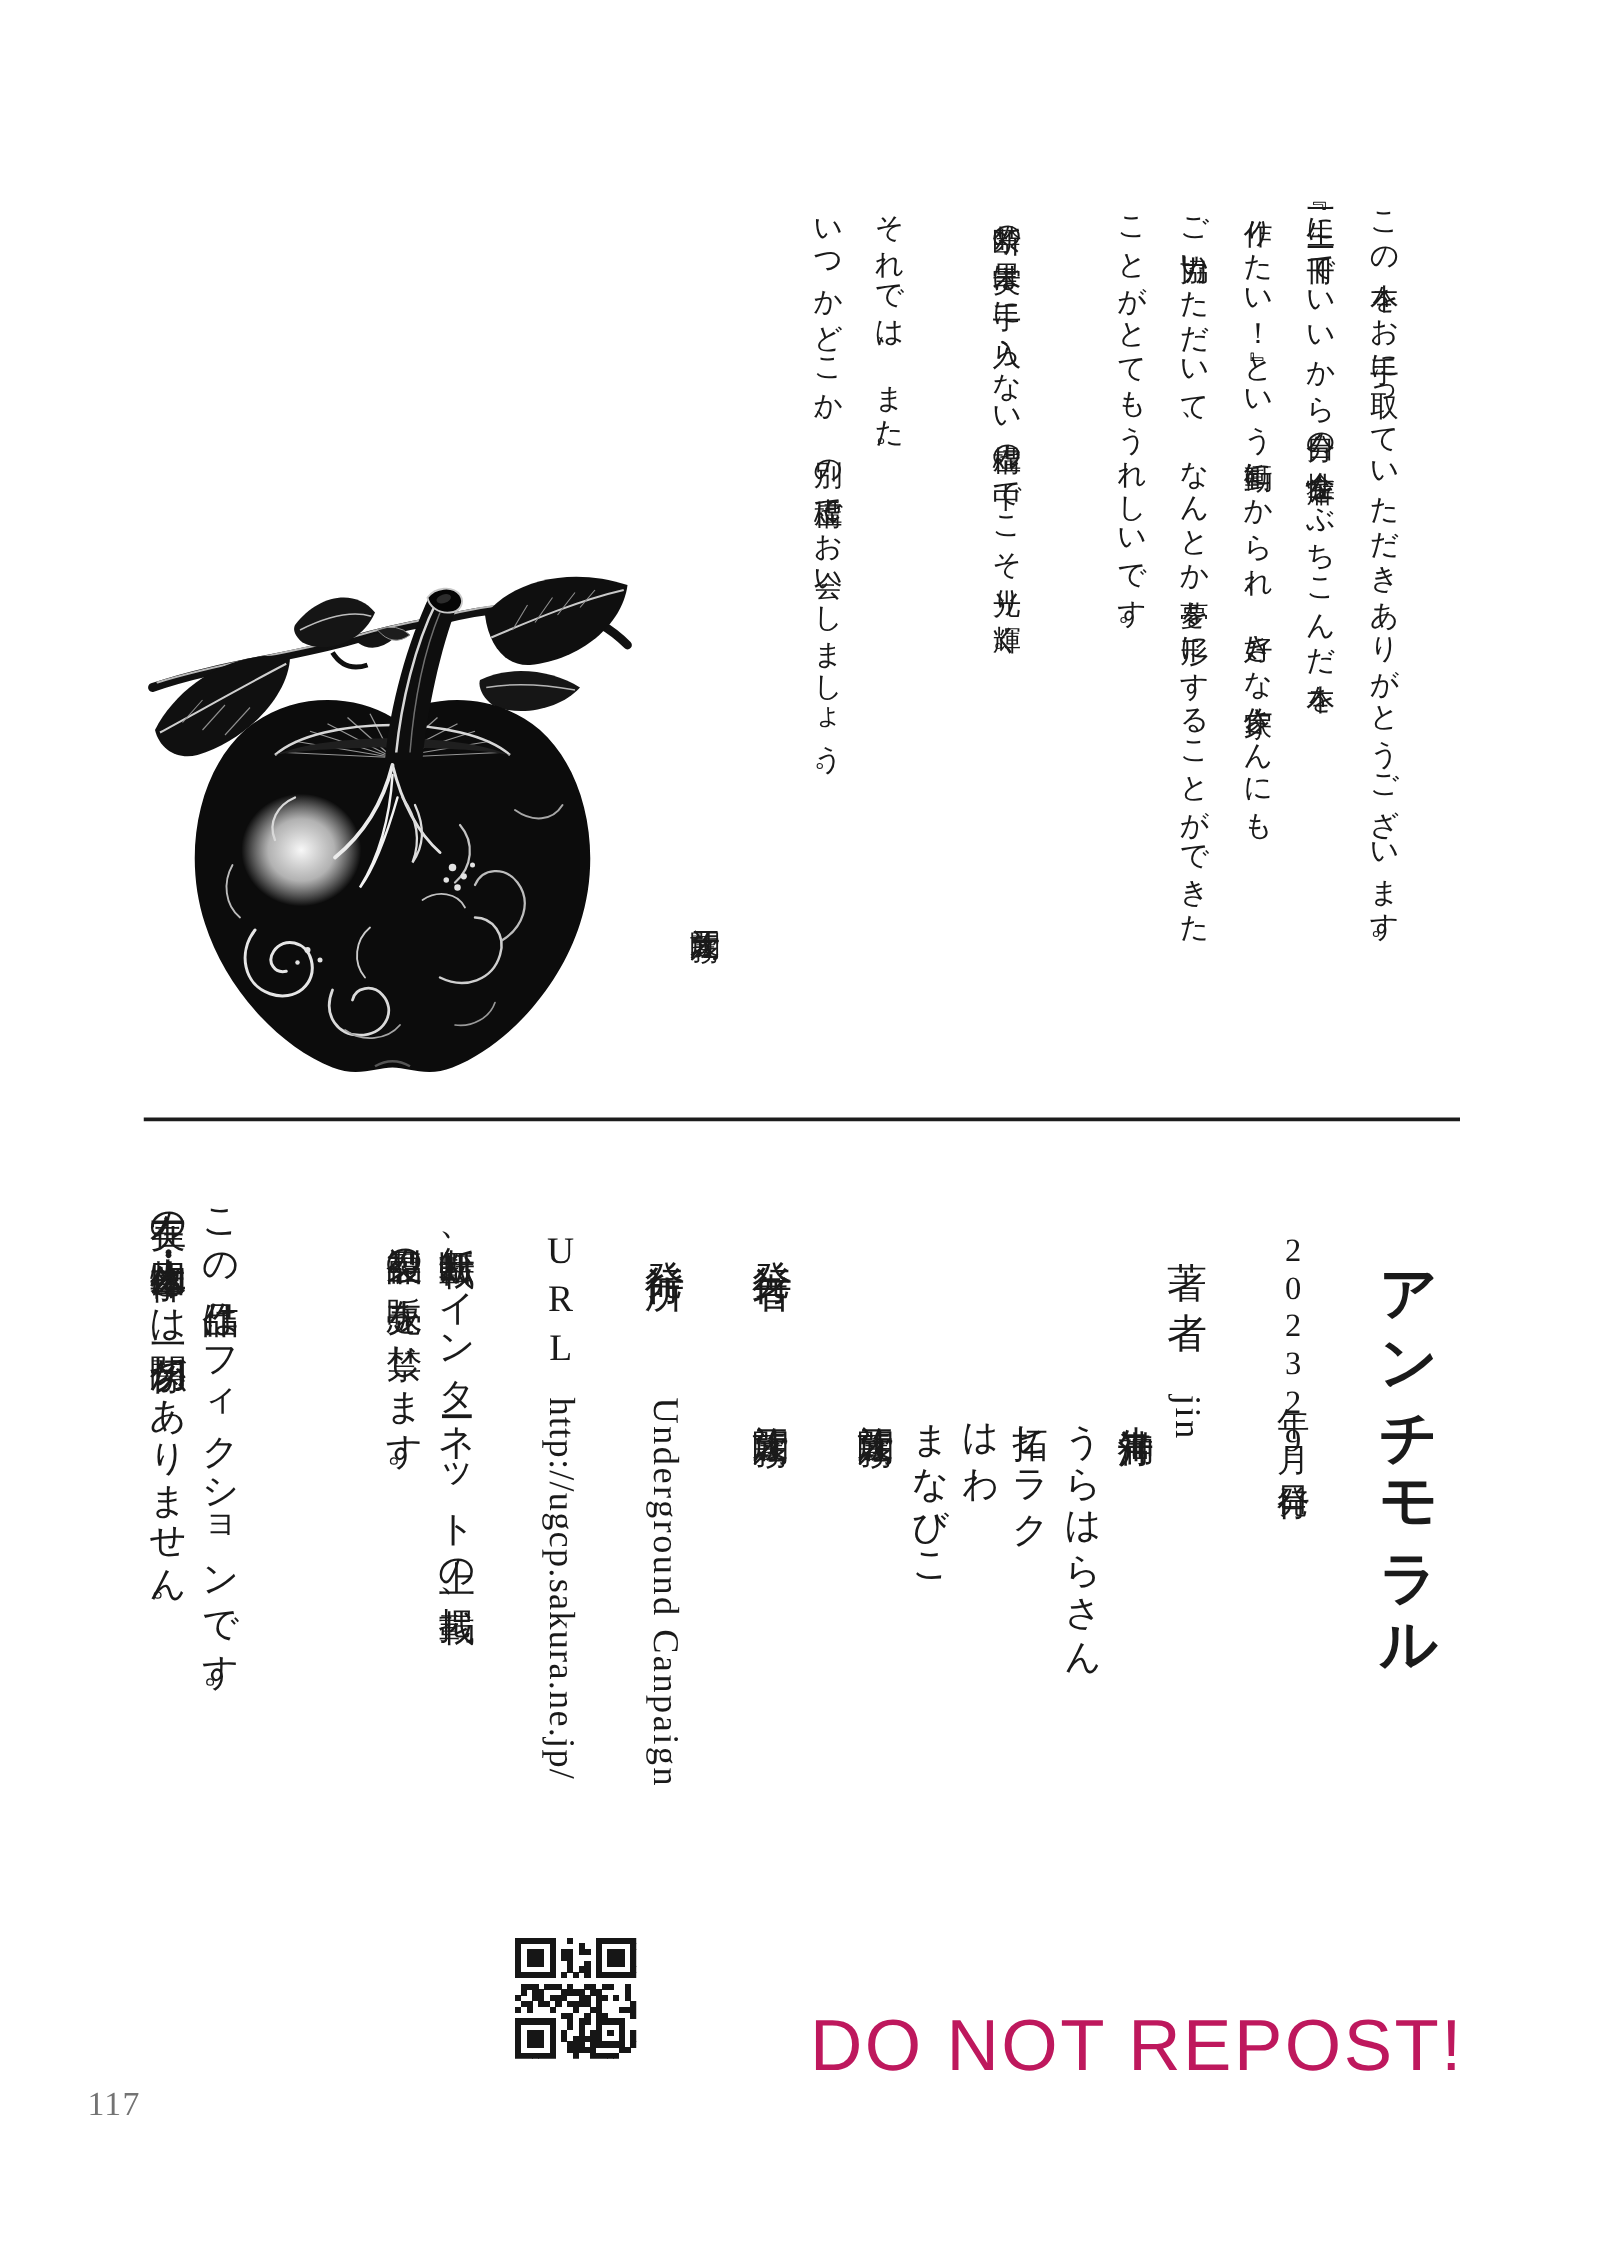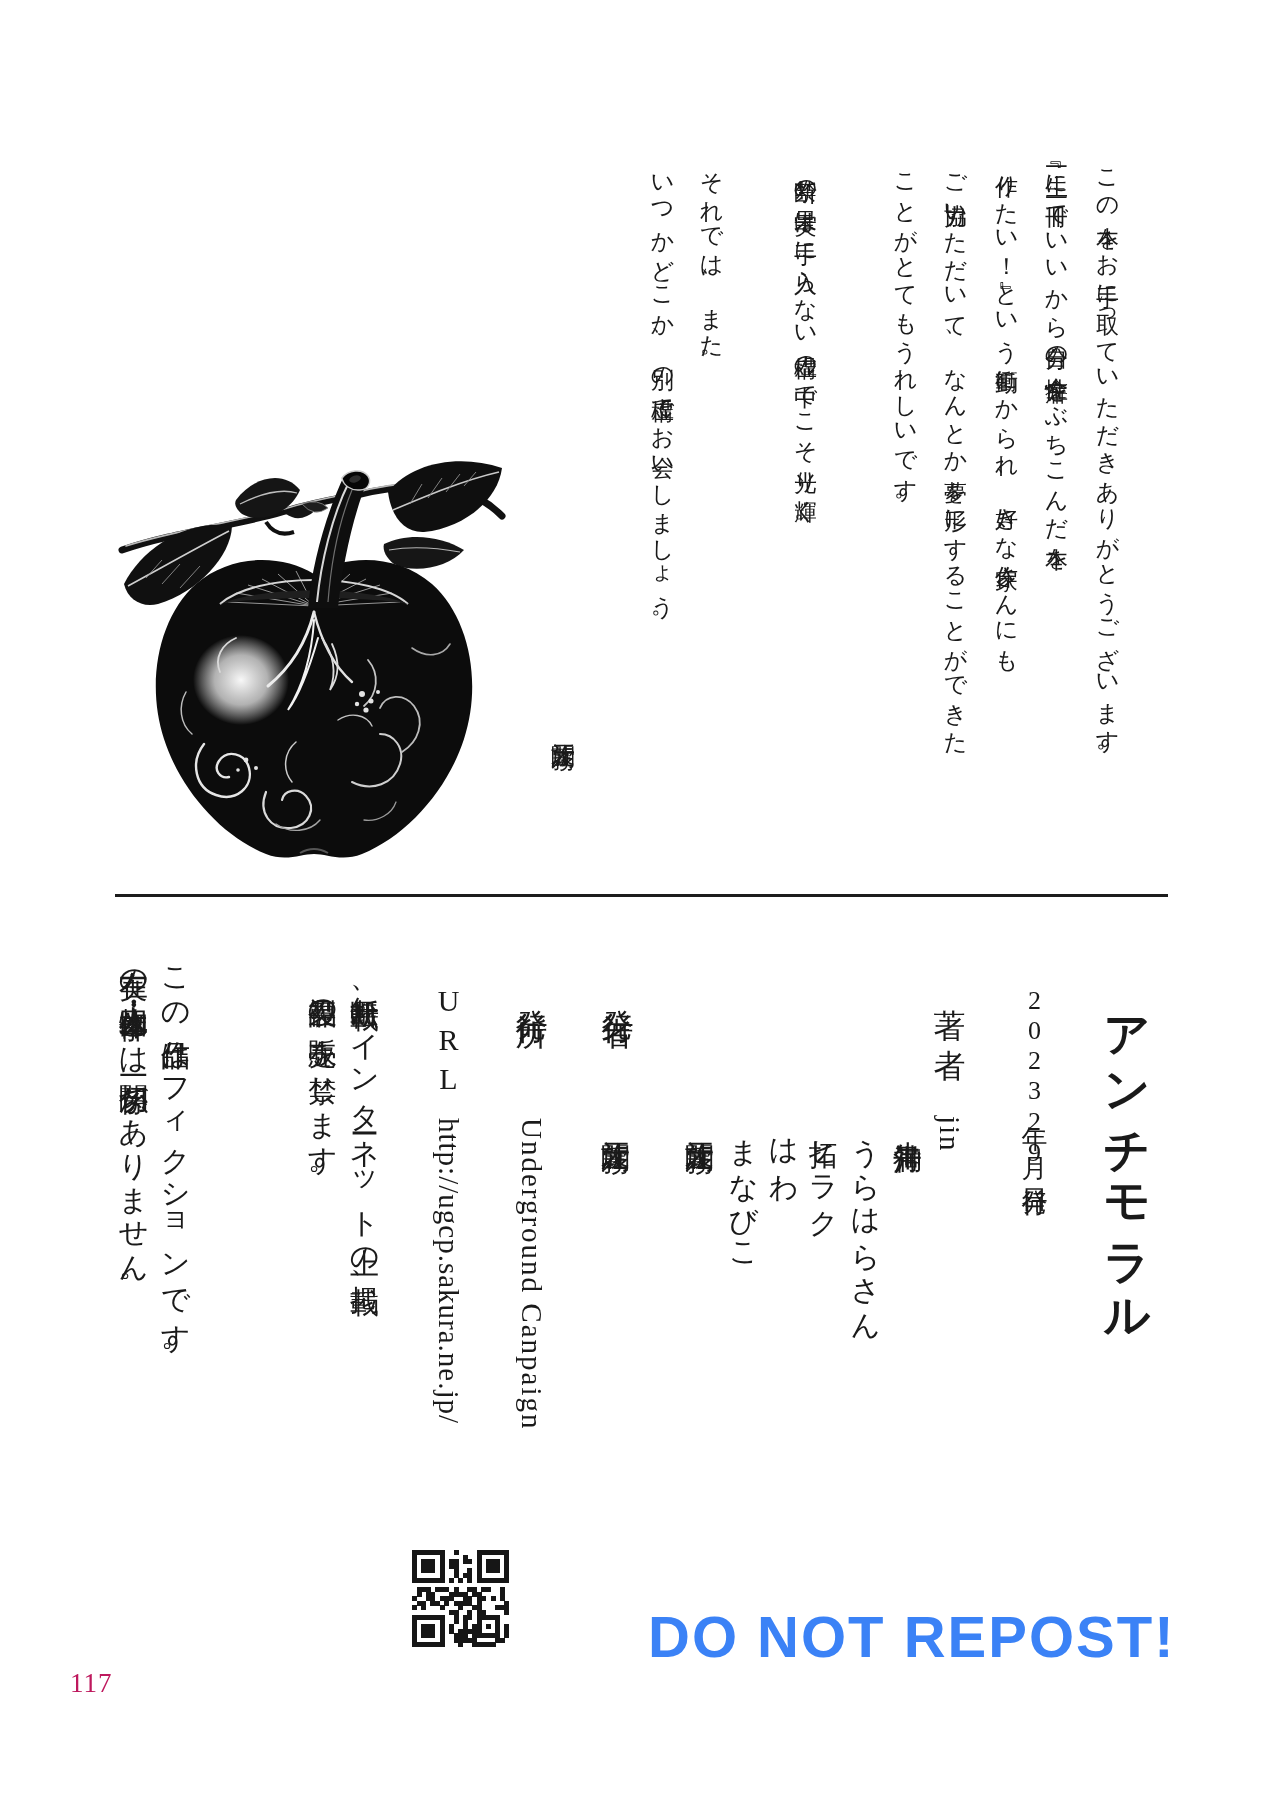--- a/index.html
+++ b/index.html
@@ -12,23 +12,23 @@
     position:absolute;writing-mode:vertical-rl;text-orientation:mixed;
     white-space:nowrap;line-height:1;letter-spacing:1.5px;font-size:23px;
   }
   .upright{text-orientation:upright;}
   .colo{font-size:29px;letter-spacing:2px;}
   .colo-label{font-size:32px;letter-spacing:4px;}
   .colo-title{font-size:46px;letter-spacing:4px;font-weight:bold;}
   .divider{position:absolute;background:#1c1c1c;}
   .dnr{
     position:absolute;font-family:"Liberation Sans","DejaVu Sans",sans-serif;
-    font-size:58px;letter-spacing:2px;font-weight:700;color:#3b82f6;white-space:nowrap;text-align:right;
+    font-size:58px;letter-spacing:2px;font-weight:400;color:#be185d;white-space:nowrap;text-align:right;
   }
-  .pagenum{position:absolute;font-size:27px;letter-spacing:1px;color:#be185d;}
+  .pagenum{position:absolute;font-size:27px;letter-spacing:1px;color:#737373;}
   .qr{position:absolute;}
   .apple{position:absolute;}
 </style>
 </head>
 <body>
 
 <div class="page">
 
   <div class="vcol" style="left:1096px;top:154px;">この本をお手に取っていただきありがとうございます。</div>
   <div class="vcol" style="left:1045px;top:154px;">『一生に一冊でいいから自分の全性癖をぶちこんだ本を</div>

